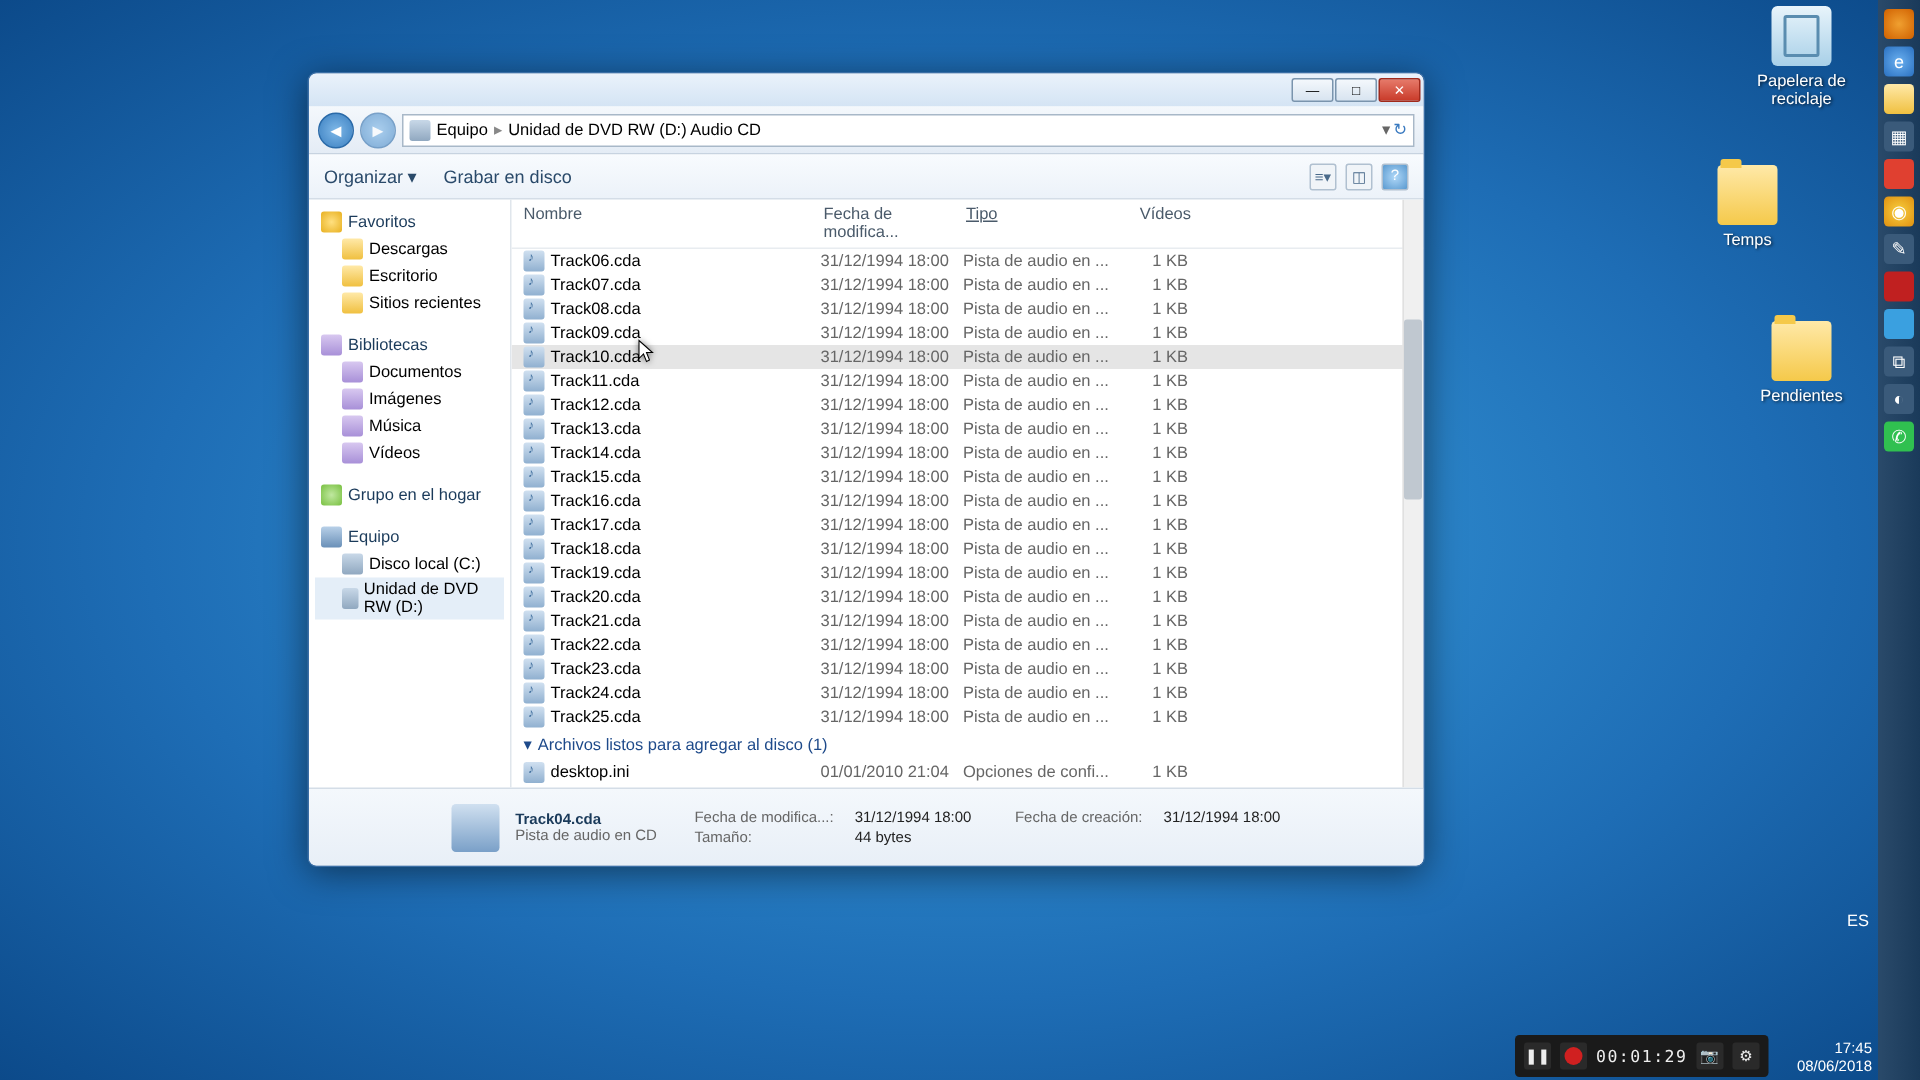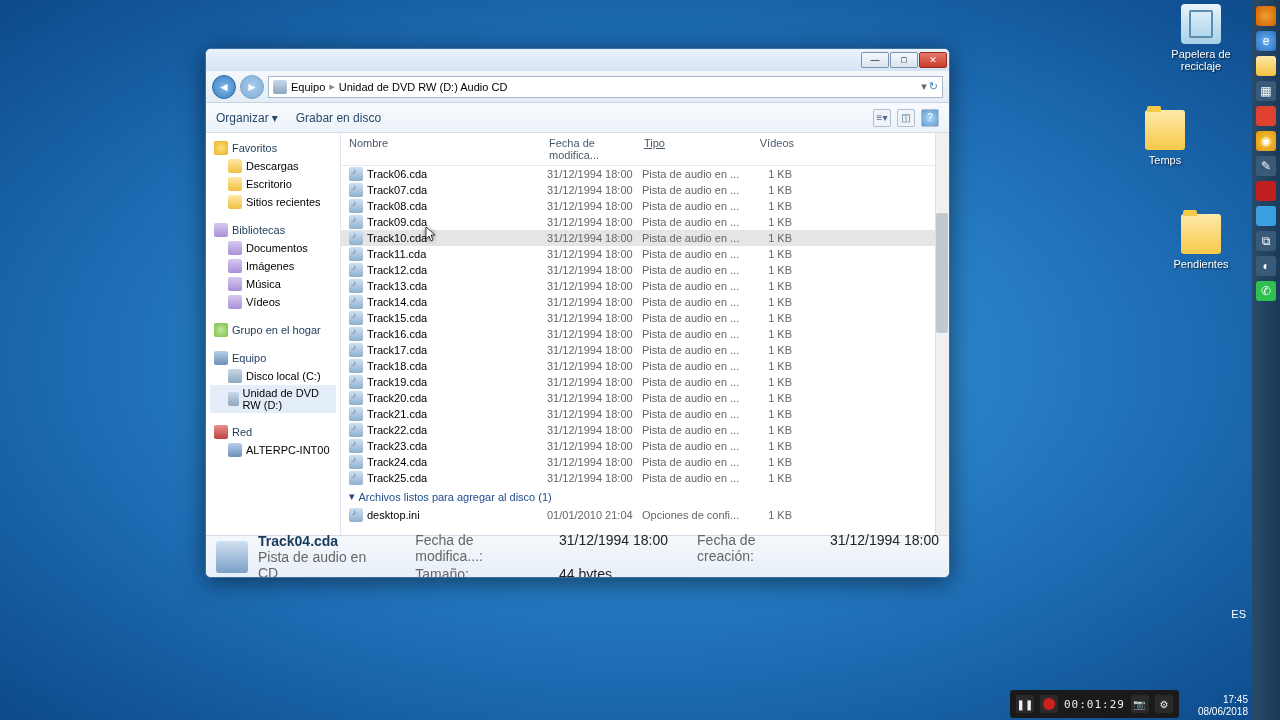--- a/index.html
+++ b/index.html
@@ -50,21 +50,21 @@
 .columns { display:flex; padding:4px 8px; font-size:11px; color:#4a5a6a; border-bottom:1px solid #e8ecf0; }
 .col-name { width:200px; } .col-date { width:95px; } .col-type { width:100px;text-decoration:underline; } .col-size { width:50px; text-align:right; }
 .filelist { flex:1; overflow-y:auto; font-size:11px; }
 .filerow { display:flex; padding:1px 8px; align-items:center; cursor:pointer; }
 .filerow.hovered { background:#e5e5e5; }
 .filerow .fico { width:14px; height:14px; margin-right:4px; background:linear-gradient(#d0e0f0,#90b0d0); border-radius:2px; position:relative; }
 .filerow .fico::after { content:"♪"; position:absolute; font-size:8px; color:#3a6a9a; left:3px; top:0; }
 .filerow .fname { width:180px; } .filerow .fdate { width:95px; color:#666; } .filerow .ftype { width:100px; color:#666; } .filerow .fsize { width:50px; text-align:right; color:#666; }
 .section-hdr { padding:4px 8px; font-size:11px; color:#1e4a8a; display:flex; align-items:center; gap:4px; cursor:pointer; }
 
-.details { height:42px; border-top:1px solid #d4dde7; background:linear-gradient(#f4f8fc,#e8eff7); display:flex; align-items:center; padding:4px 10px; font-size:14px; gap:10px;justify-content:center; }
+.details { height:52px; border-top:1px solid #d4dde7; background:linear-gradient(#f4f8fc,#e8eff7); display:flex; align-items:center; padding:4px 10px; font-size:10px; gap:10px;justify-content:center; }
 .details .thumb { width:32px; height:32px; background:linear-gradient(#d0e0f0,#7aa0c8); border-radius:3px; }
 .details .meta { display:grid; grid-template-columns:auto auto auto auto; gap:2px 14px; }
 .details .k { color:#666;padding-left:15px; } .details .v { color:#222; }
 .details .fname { font-weight:600; color:#1a3a5a; }
 
 
 .rightbar { position:absolute; right:0; top:0; width:28px; height:100%; background:linear-gradient(90deg,#2a4a6a,#1a3a5a); display:flex; flex-direction:column; align-items:center; padding-top:6px; gap:5px; }
 .rbicon { width:20px; height:20px; border-radius:3px; cursor:pointer; display:flex; align-items:center; justify-content:center; font-size:12px; color:#fff; }
 .rbicon.ie { background:radial-gradient(#6ab0f0,#2a70c0); }
 .rbicon.exp { background:linear-gradient(#ffe9a8,#f0c040); }
@@ -222,32 +222,20 @@
             <div class="item">
               <span class="side-ico disk"></span>
               <span>Disco local (C:)</span>
             </div>
             <div class="item selected">
               <span class="side-ico disk"></span>
               <span>Unidad de DVD RW (D:)</span>
             </div>
           </div>
       </div>
-      <div class="group">
-        <div class="hdr">
-            <span class="side-ico net"></span>
-            <span>Red</span>
-          </div>
-        <div id="net-items">
-            <div class="item">
-              <span class="side-ico pc"></span>
-              <span>ALTERPC-INT00</span>
-            </div>
-          </div>
-      </div>
     </div>
 
     <div class="content">
       <div class="columns">
         <div class="col-name">Nombre</div>
         <div class="col-date">Fecha de modifica...</div>
         <div class="col-type">Tipo</div>
         <div class="col-size">Vídeos</div>
       </div>
       <div class="filelist" id="filelist">

